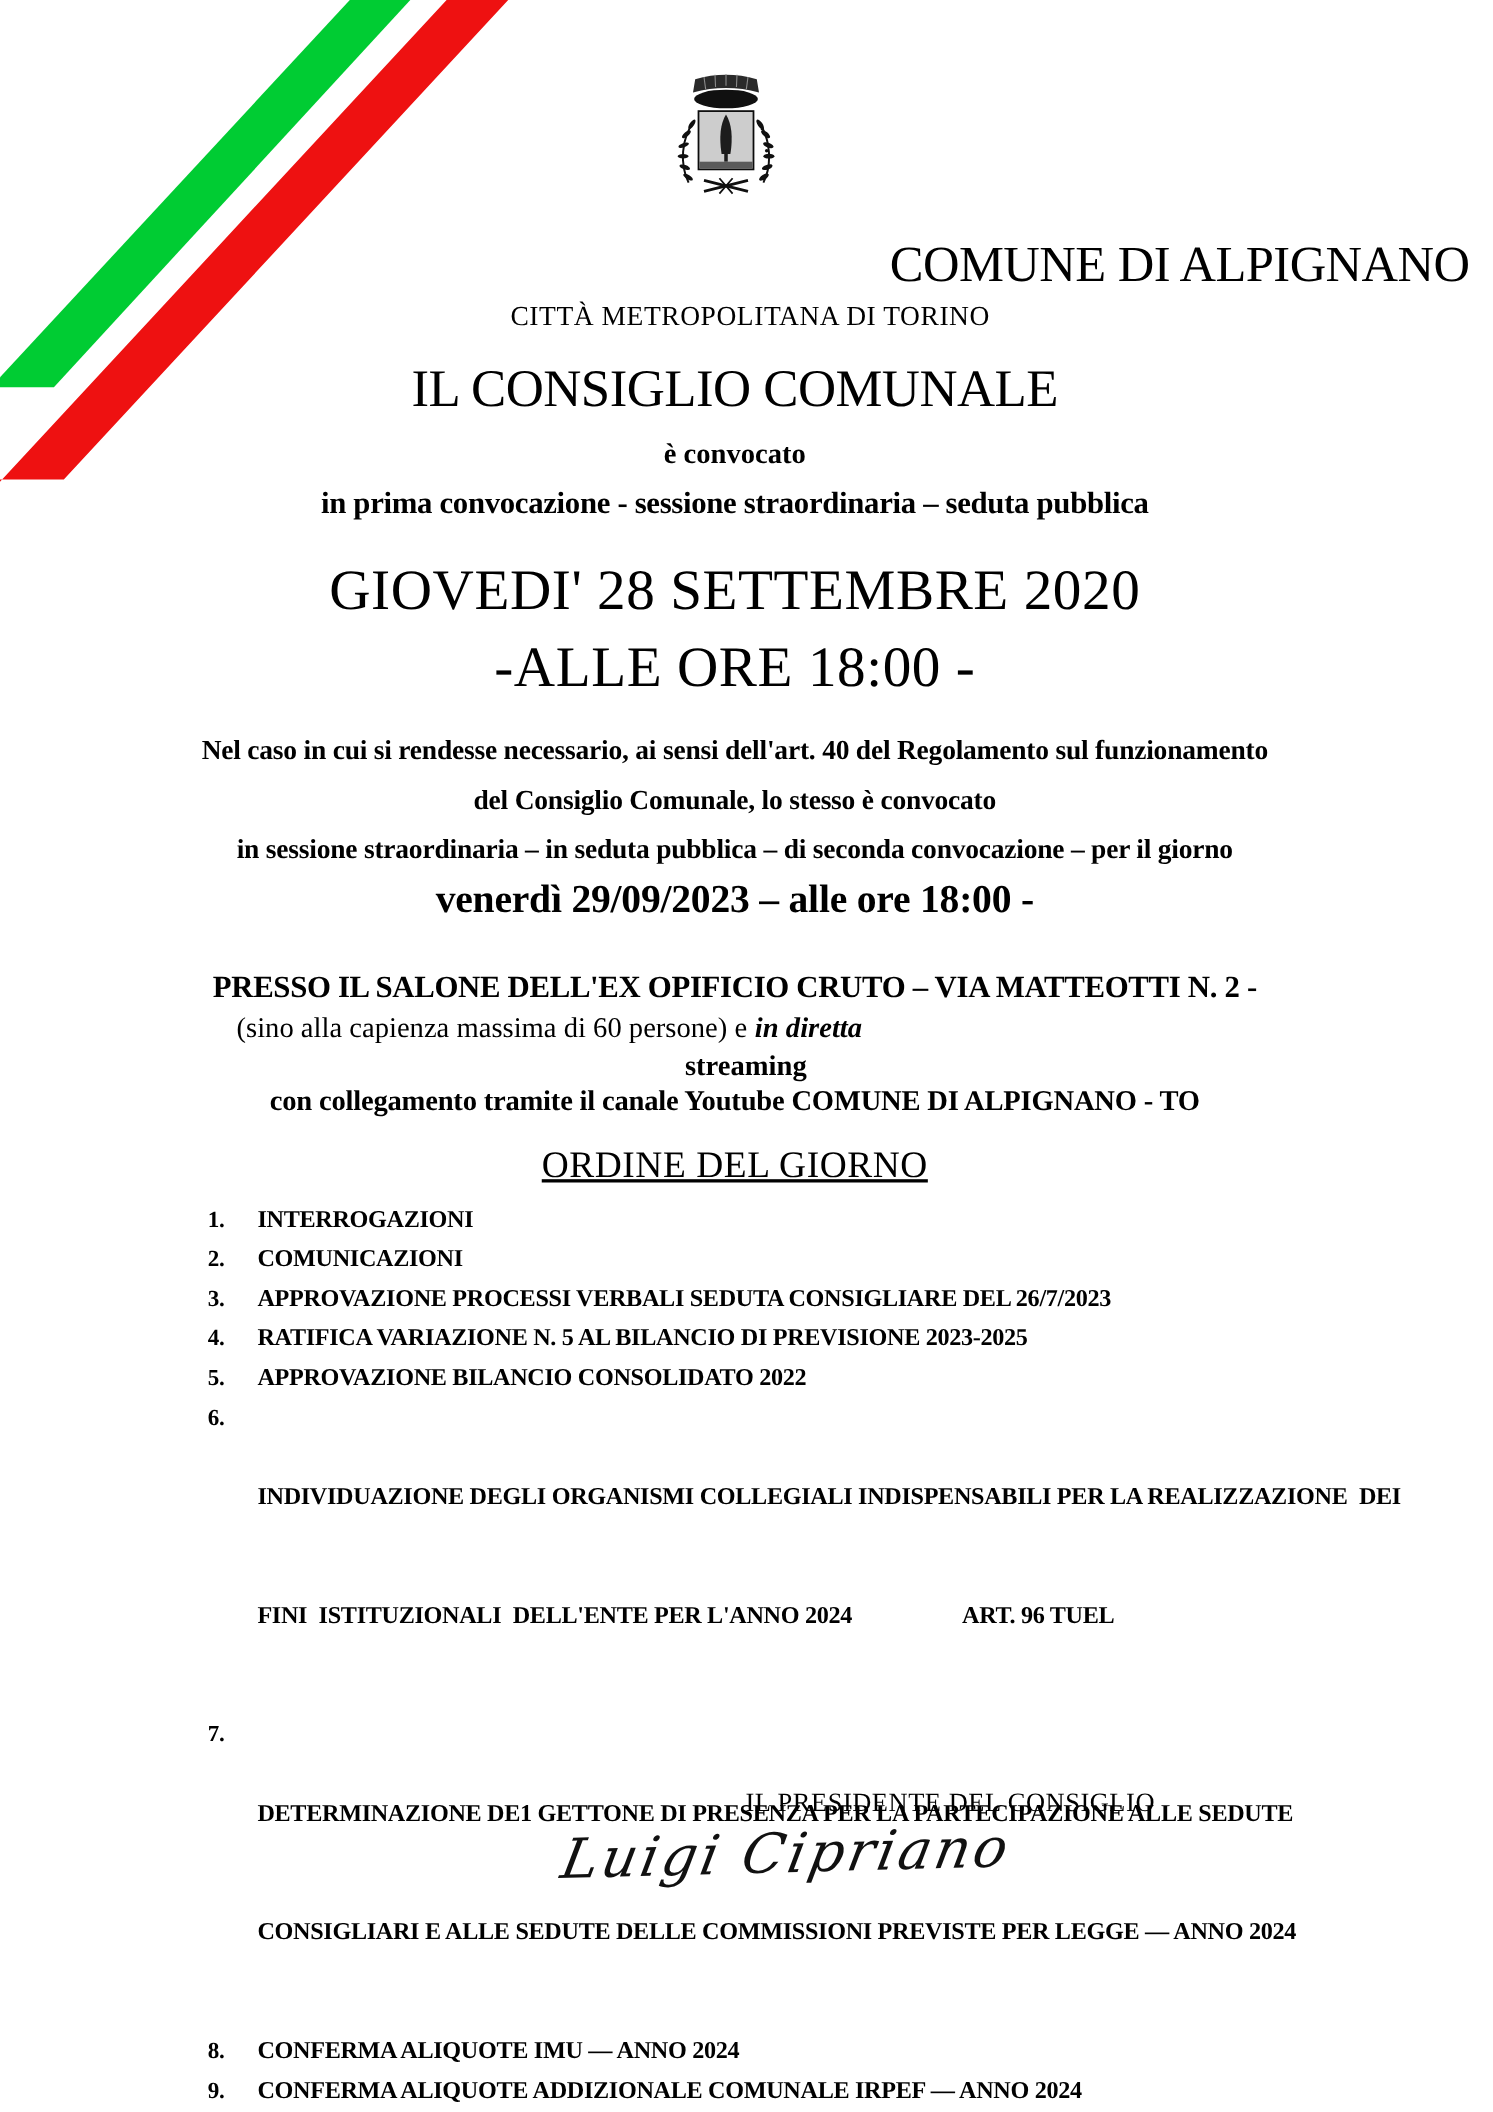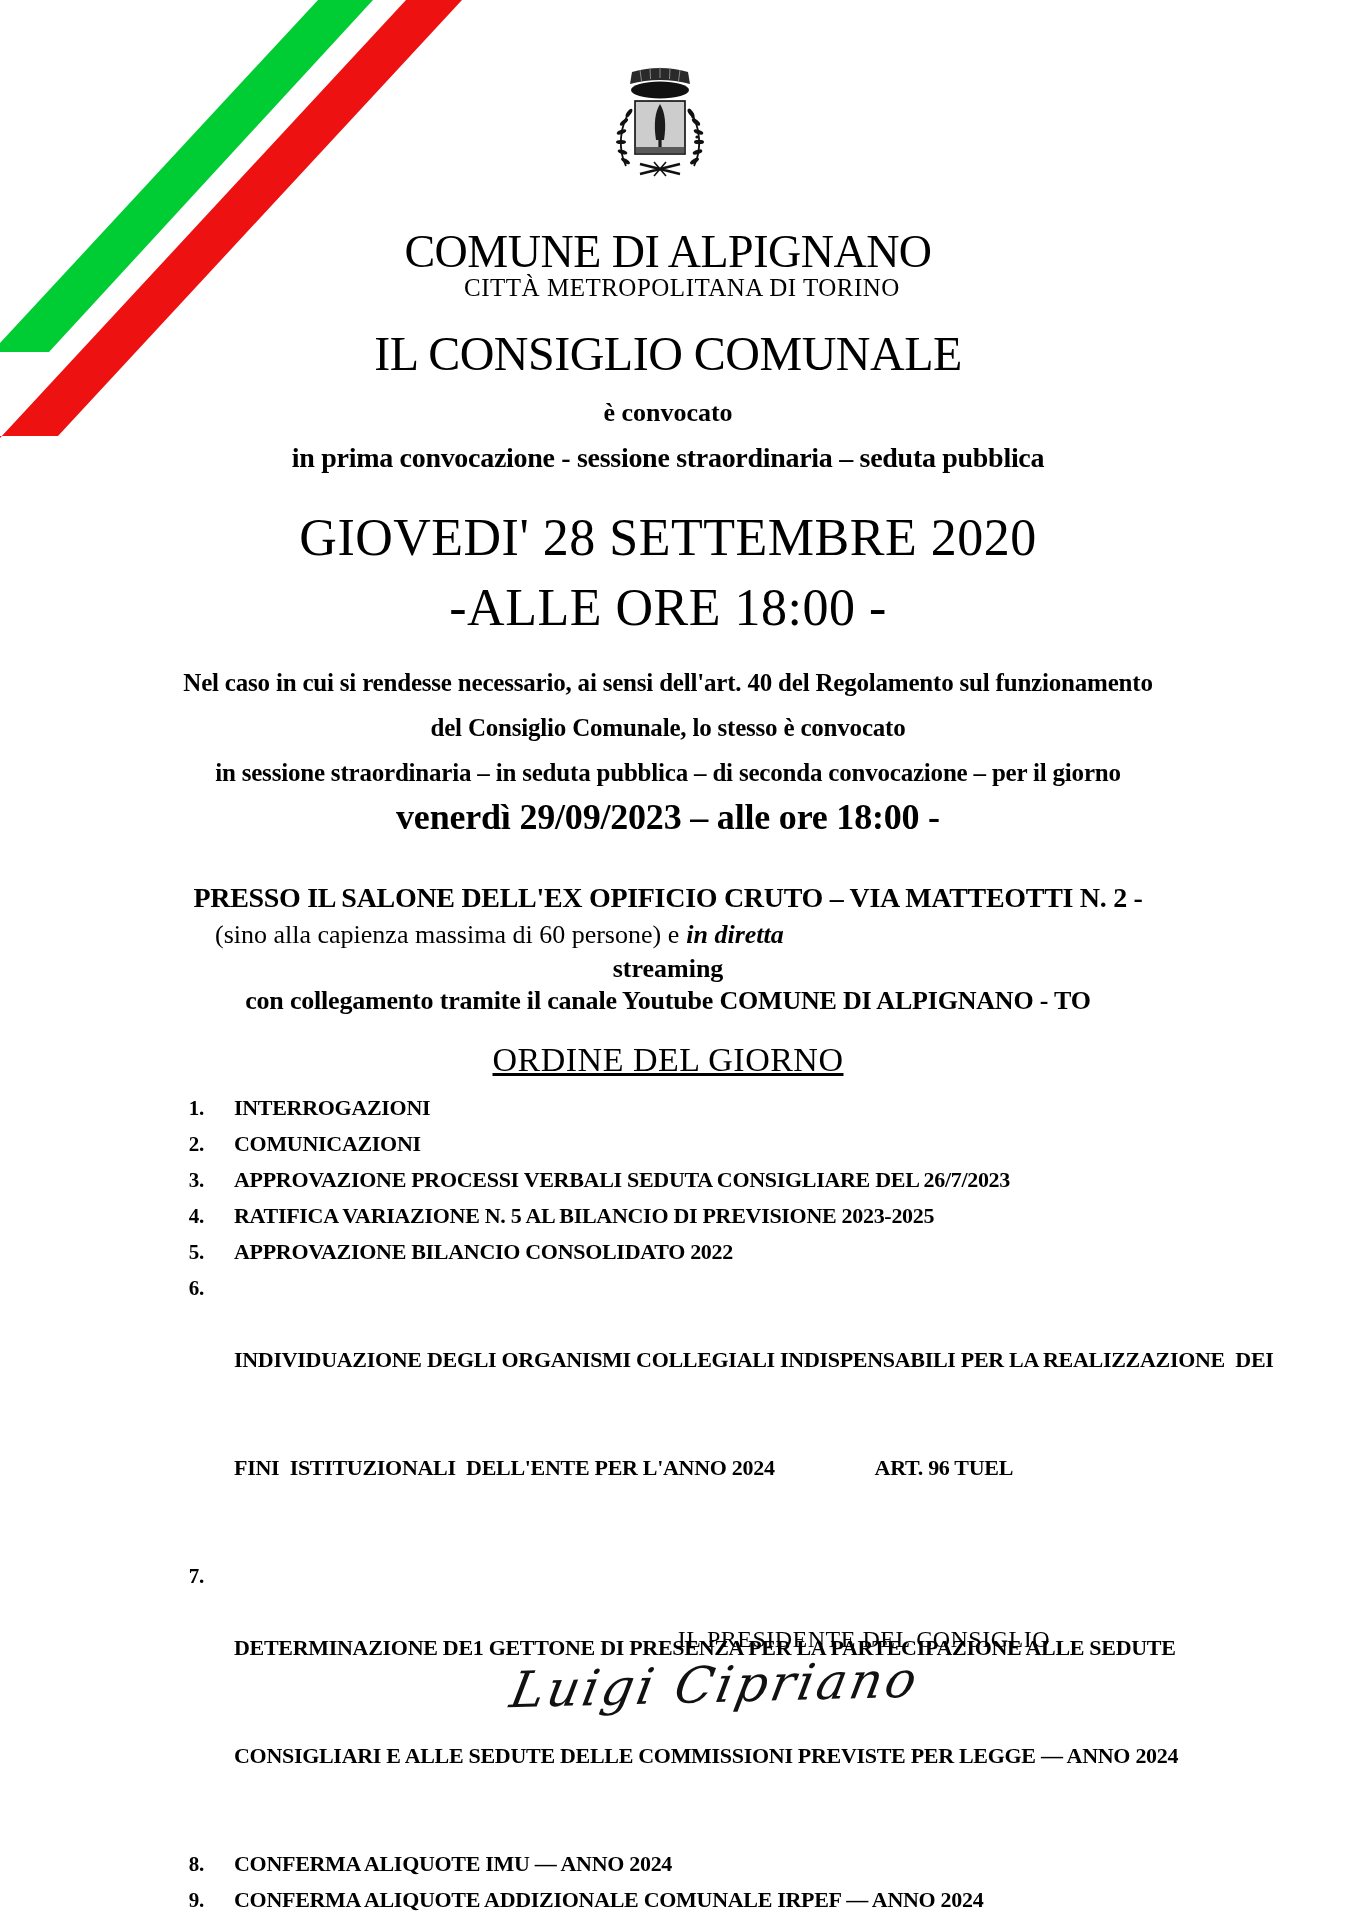--- a/index.html
+++ b/index.html
@@ -3,33 +3,33 @@
 <meta charset="utf-8">
 <style>
   html,body{margin:0;padding:0;background:#ffffff;}
   #page{
     position:relative;width:1357px;height:1920px;background:#ffffff;
     font-family:"Liberation Serif","DejaVu Serif",serif;color:#000;overflow:hidden;
   }
   .abs{position:absolute;left:0;width:1336px;text-align:center;line-height:1.15;}
   .flag{position:absolute;left:0;top:0;}
   .emblem{position:absolute;left:610px;top:64px;}
-  .t-municipality{top:226px;font-size:46px;letter-spacing:-0.5px;}
+  .t-municipality{top:214px;font-size:46px;letter-spacing:-0.5px;text-align:right;}
   .t-metro{top:274px;font-size:25px;letter-spacing:0.5px;padding-left:14px;}
   .t-council{top:326px;font-size:48px;letter-spacing:-0.5px;}
   .t-convocato{top:398px;font-size:26px;font-weight:bold;}
   .t-prima{top:442px;font-size:28px;font-weight:bold;letter-spacing:-0.3px;}
   .t-date1{top:508px;font-size:52px;letter-spacing:0.5px;}
   .t-date2{top:578px;font-size:52px;letter-spacing:0.5px;}
   .t-secondcall{top:660px;font-size:25px;font-weight:bold;line-height:45px;letter-spacing:-0.2px;}
   .t-secondcall .bigger{font-size:36px;}
   .t-venue1{top:882px;font-size:28px;font-weight:bold;letter-spacing:-0.3px;}
   .t-venue2{top:920px;font-size:26px;text-align:left;padding-left:215px;box-sizing:border-box;}
   .t-venue2 .bold{font-weight:bold;margin-left:7px;font-style:italic;}
-  .t-venue3{top:954px;font-size:26px;font-weight:bold;}
+  .t-venue3{top:954px;font-size:26px;font-weight:bold;padding-left:10px;}
   .t-venue4{top:986px;font-size:26px;font-weight:bold;letter-spacing:-0.2px;}
   .t-odg{top:1040px;font-size:34px;letter-spacing:0.5px;text-decoration:underline;}
   .agenda{position:absolute;left:0;top:1090px;width:1336px;}
   .agenda-row{display:flex;align-items:flex-start;padding-left:158px;
     font-size:22px;font-weight:bold;line-height:36px;letter-spacing:-0.3px;}
   .agenda-row .num{width:46px;text-align:right;margin-right:30px;flex:0 0 auto;font-size:21px;}
   .agenda-row .txt{white-space:pre-wrap;text-align:left;}
   .agenda-row .txt .l2-right{margin-left:100px;}
   .sig-role{position:absolute;left:380px;top:1626px;width:670px;text-align:right;
     font-size:24px;font-weight:normal;letter-spacing:0.5px;}

